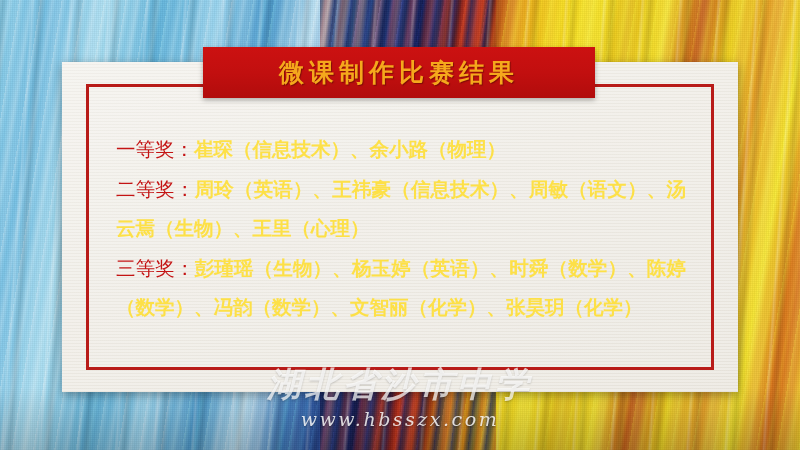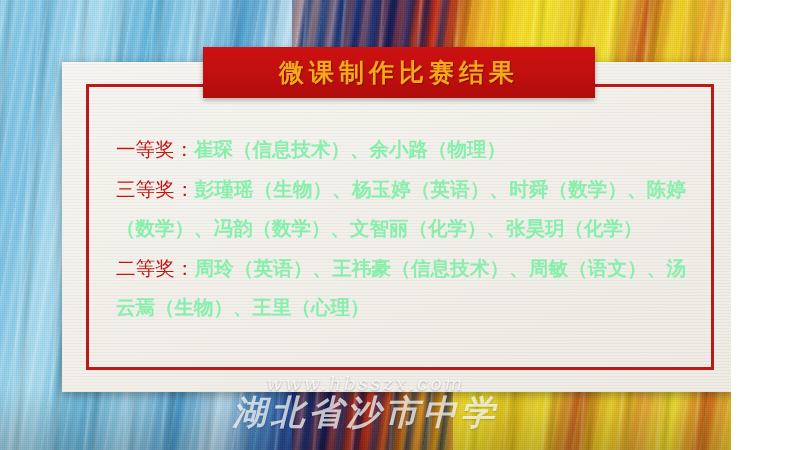--- a/index.html
+++ b/index.html
@@ -6,21 +6,21 @@
     margin: 0;
     padding: 0;
     width: 800px;
     height: 450px;
     overflow: hidden;
     font-family: "DejaVu Sans", "Liberation Sans", sans-serif;
   }
 
   #slide {
     position: relative;
-    width: 731px;
+    width: 800px;
     height: 450px;
     overflow: hidden;
     background: #1b3b6f;
   }
 
   
   .bg-base {
     position: absolute;
     inset: 0;
     background:
@@ -174,21 +174,21 @@
     text-align: justify;
     text-justify: inter-ideograph;
     margin: 0 0 1px 0;
     letter-spacing: 0px;
   }
   .award-label {
     color: #c41414;
     font-weight: normal;
   }
   .award-names {
-    color: #86efac;
+    color: #fde047;
     font-weight: bold;
   }
 
   
   #watermark {
     position: absolute;
     left: 0;
     right: 0;
     top: 366px;
     text-align: center;
@@ -235,25 +235,25 @@
 
   <div id="title-banner">
     <div id="title-text">微课制作比赛结果</div>
   </div>
 
   <div id="content">
     <p class="award-line">
       <span class="award-label">一等奖：</span><span class="award-names">崔琛（信息技术）、余小路（物理）</span>
     </p>
     <p class="award-line">
+      <span class="award-label">二等奖：</span><span class="award-names">周玲（英语）、王祎豪（信息技术）、周敏（语文）、汤云焉（生物）、王里（心理）</span>
+    </p>
+    <p class="award-line">
       <span class="award-label">三等奖：</span><span class="award-names">彭瑾瑶（生物）、杨玉婷（英语）、时舜（数学）、陈婷（数学）、冯韵（数学）、文智丽（化学）、张昊玥（化学）</span>
     </p>
-    <p class="award-line">
-      <span class="award-label">二等奖：</span><span class="award-names">周玲（英语）、王祎豪（信息技术）、周敏（语文）、汤云焉（生物）、王里（心理）</span>
-    </p>
   </div>
 
   <div id="watermark">
+    <div id="watermark-cn">湖北省沙市中学</div>
     <div id="watermark-url">www.hbsszx.com</div>
-    <div id="watermark-cn">湖北省沙市中学</div>
   </div>
 
 </div>
 
 </body></html>

